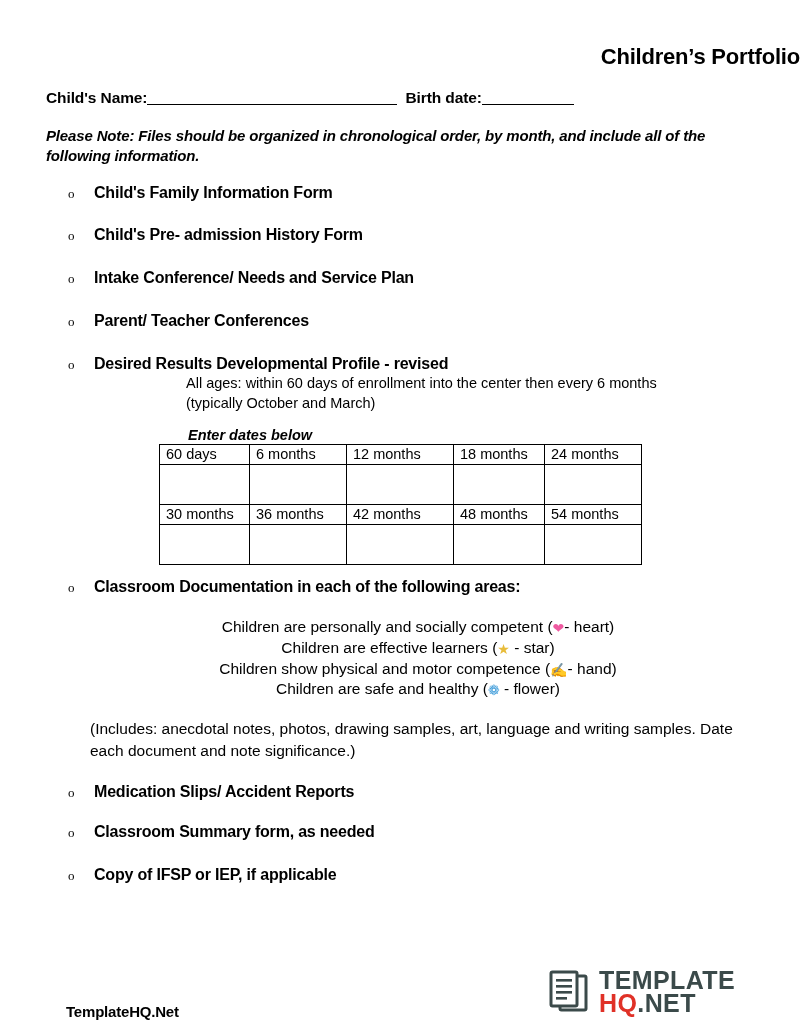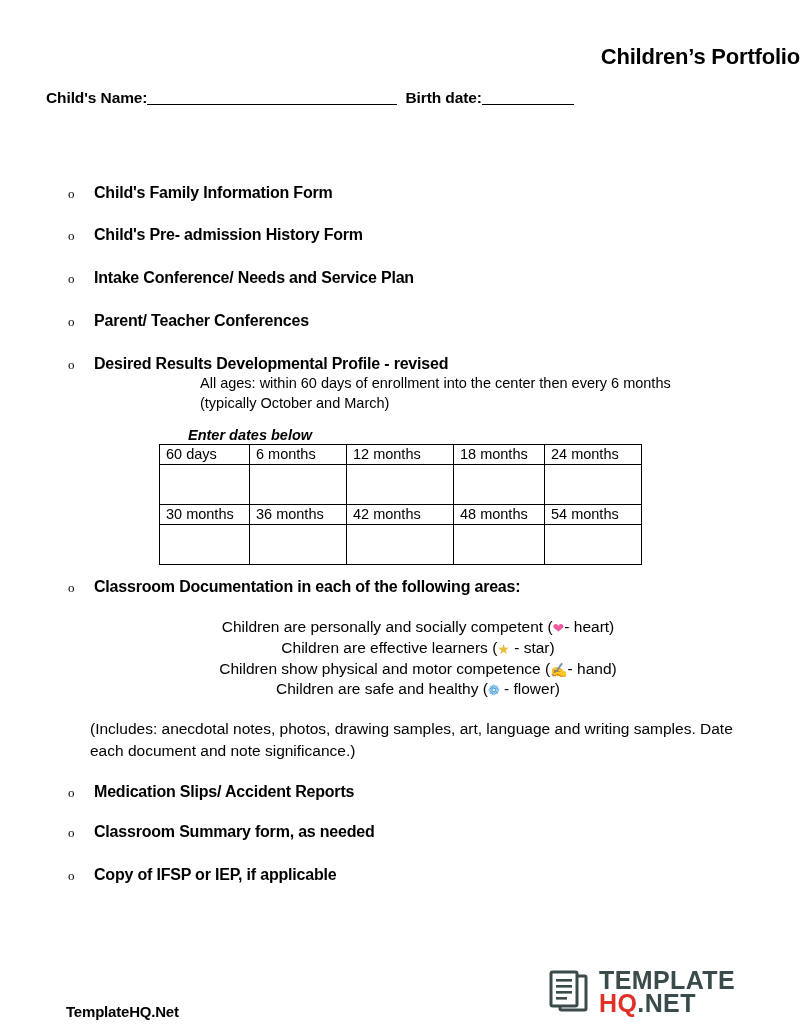--- a/index.html
+++ b/index.html
@@ -88,21 +88,21 @@
   }
   .bullet-text {
     font-size: 16px;
     font-weight: bold;
     letter-spacing: -0.2px;
   }
 
   
   .drdp-note {
     position: absolute;
-    left: 200px;
+    left: 186px;
     top: 374px;
     width: 520px;
     font-size: 14.5px;
     line-height: 1.35;
   }
   .enter-dates {
     position: absolute;
     left: 188px;
     top: 427px;
     font-size: 14.5px;
@@ -202,20 +202,21 @@
 <body>
 
 <div class="page">
 
   <div class="doc-title">Children’s Portfolio</div>
 
   <div class="name-line">
     <span>Child's Name:</span><span class="blank blank-name"></span><span class="gap-sm"></span><span>Birth date:</span><span class="blank blank-date"></span>
   </div>
 
+  <div class="please-note">Please Note: Files should be organized in chronological order, by month, and include all of the following information.</div>
 
   <div class="bullet-row" style="top:184px;">
     <span class="bullet-mark">o</span>
     <span class="bullet-text">Child's Family Information Form</span>
   </div>
 
   <div class="bullet-row" style="top:226px;">
     <span class="bullet-mark">o</span>
     <span class="bullet-text">Child's Pre- admission History Form</span>
   </div>

